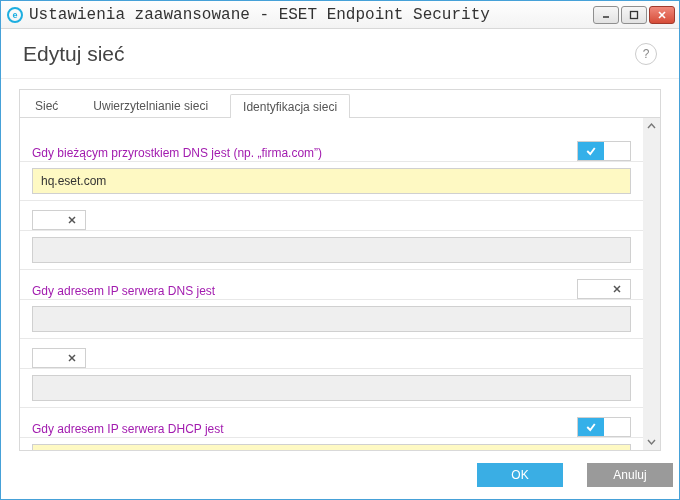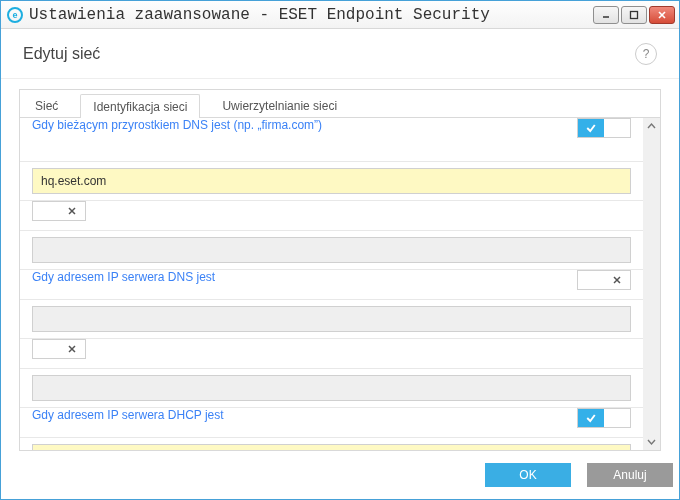--- a/index.html
+++ b/index.html
@@ -5,43 +5,43 @@
   * { box-sizing: border-box; margin: 0; padding: 0; font-family: "Segoe UI", Tahoma, sans-serif; }
   body { background: #fff; width: 680px; height: 500px; overflow: hidden; }
   .window { width: 680px; height: 500px; border: 1px solid #46a1d8; display: flex; flex-direction: column; }
   .titlebar { height: 28px; background: linear-gradient(#fefefe,#f3f3f3); border-bottom: 1px solid #d8d8d8; display: flex; align-items: center; padding: 0 4px 0 6px; }
   .app-icon { width: 16px; height: 16px; border: 2px solid #1daee0; border-radius: 50%; display: flex; align-items: center; justify-content: center; color: #1daee0; font-size: 9px; font-weight: bold; }
   .title-text { font-size: 16px; color: #333; margin-left: 6px; flex: 1; font-family: Liberation Mono, monospace; }
   .win-controls { display: flex; gap: 2px; }
   .win-btn { width: 26px; height: 18px; border: 1px solid #8f8f8f; border-radius: 3px; background: linear-gradient(#f6f6f6,#e2e2e2); display: flex; align-items: center; justify-content: center; font-size: 10px; color: #333; }
   .win-btn.close { background: linear-gradient(#f0897b,#d64c38); border-color: #a13a2d; color: #fff; font-weight: bold; }
   .subheader { height: 50px; display: flex; align-items: center; padding: 0 22px; border-bottom: 1px solid #eee; }
-  .subheader h1 { font-size: 16px; font-weight: 400; color: #444; flex: 1; }
+  .subheader h1 { font-size: 21px; font-weight: 400; color: #444; flex: 1; }
   .help-btn { width: 22px; height: 22px; border: 1px solid #ccc; border-radius: 50%; display: flex; align-items: center; justify-content: center; color: #888; font-size: 12px; background: #fff; }
   .panel { margin: 10px 18px 0 18px; border: 1px solid #d9d9d9; flex: 1; display: flex; flex-direction: column; min-height: 0; }
   .tabs { display: flex; height: 28px; border-bottom: 1px solid #d9d9d9; background: #fff; padding-left: 2px; gap: 9px; }
   .tab { padding: 0 12px; font-size: 12px; color: #555; display: flex; align-items: center; border: 1px solid transparent; border-bottom: none; margin-top: 3px; cursor: default; }
   .tab.active { background: #fff; border-color: #d9d9d9; position: relative; top: 1px; border-radius: 2px 2px 0 0; }
   .scroll-wrap { flex: 1; display: flex; min-height: 0; }
   .content { flex: 1; overflow-y: hidden; }
-  .row { display: flex; align-items: flex-start; height: 30px; padding: 0 12px; font-size: 12px; color: #3b82f6; border-bottom: 1px solid #e8e8e8; }
+  .row { display: flex; align-items: flex-end; height: 30px; padding: 0 12px; font-size: 12px; color: #a21caf; border-bottom: 1px solid #e8e8e8; }
   .row.tall { height: 44px; }
   .row .label { flex: 1; line-height: 1.25; }
   .toggle { width: 54px; height: 20px; border: 1px solid #d0d0d0; display: flex; align-items: stretch; background: #fff; }
   .toggle .half { flex: 1; display: flex; align-items: center; justify-content: center; }
   .toggle.on .half.left { background: #34b0e9; color: #fff; }
   .toggle.off .half.left { background: #fff; }
   .toggle .half svg { width: 12px; height: 12px; }
   .input-row { padding: 6px 12px; border-bottom: 1px solid #e8e8e8; }
   .text-input { width: 100%; height: 26px; border: 1px solid #d0d0d0; padding: 0 8px; font-size: 12px; color: #333; background: #fef9c3; }
   .text-input.disabled { background: #efefef; color: #999; }
   .scrollbar { width: 17px; background: #f0f0f0; display: flex; flex-direction: column; align-items: center; padding: 2px 0; }
   .sb-arrow { width: 13px; height: 13px; display: flex; align-items: center; justify-content: center; color: #666; font-size: 9px; }
   .sb-track { flex: 1; width: 100%; }
-  .footer { height: 48px; display: flex; align-items: center; justify-content: flex-end; gap: 16px; padding: 0 6px; margin-left: 19px; }
+  .footer { height: 48px; display: flex; align-items: center; justify-content: flex-end; gap: 24px; padding: 0 6px; margin-left: 19px; }
   .btn { width: 86px; height: 24px; font-size: 12px; display: flex; align-items: center; justify-content: center; border: none; color: #fff; }
   .btn.primary { background: #3aaee4; }
   .btn.secondary { background: #9a9a9a; }
   .check-icon { stroke: #fff; stroke-width: 2.5; fill: none; }
   .x-icon { stroke: #555; stroke-width: 2; }
 </style>
 </head>
 <body>
 
 <div class="window">
@@ -69,22 +69,22 @@
   </div>
 
   <div class="subheader">
     <h1>Edytuj sieć</h1>
     <div class="help-btn">?</div>
   </div>
 
   <div class="panel">
     <div class="tabs">
       <div class="tab">Sieć</div>
+      <div class="tab">Uwierzytelnianie sieci</div>
       <div class="tab active">Identyfikacja sieci</div>
-      <div class="tab">Uwierzytelnianie sieci</div>
     </div>
 
     <div class="scroll-wrap">
       <div class="content">
 
         <div class="row tall">
           <div class="label">Gdy bieżącym przyrostkiem DNS jest (np. „firma.com”)</div>
           <div class="toggle on">
             <div class="half left">
                 <svg viewBox="0 0 16 16">

